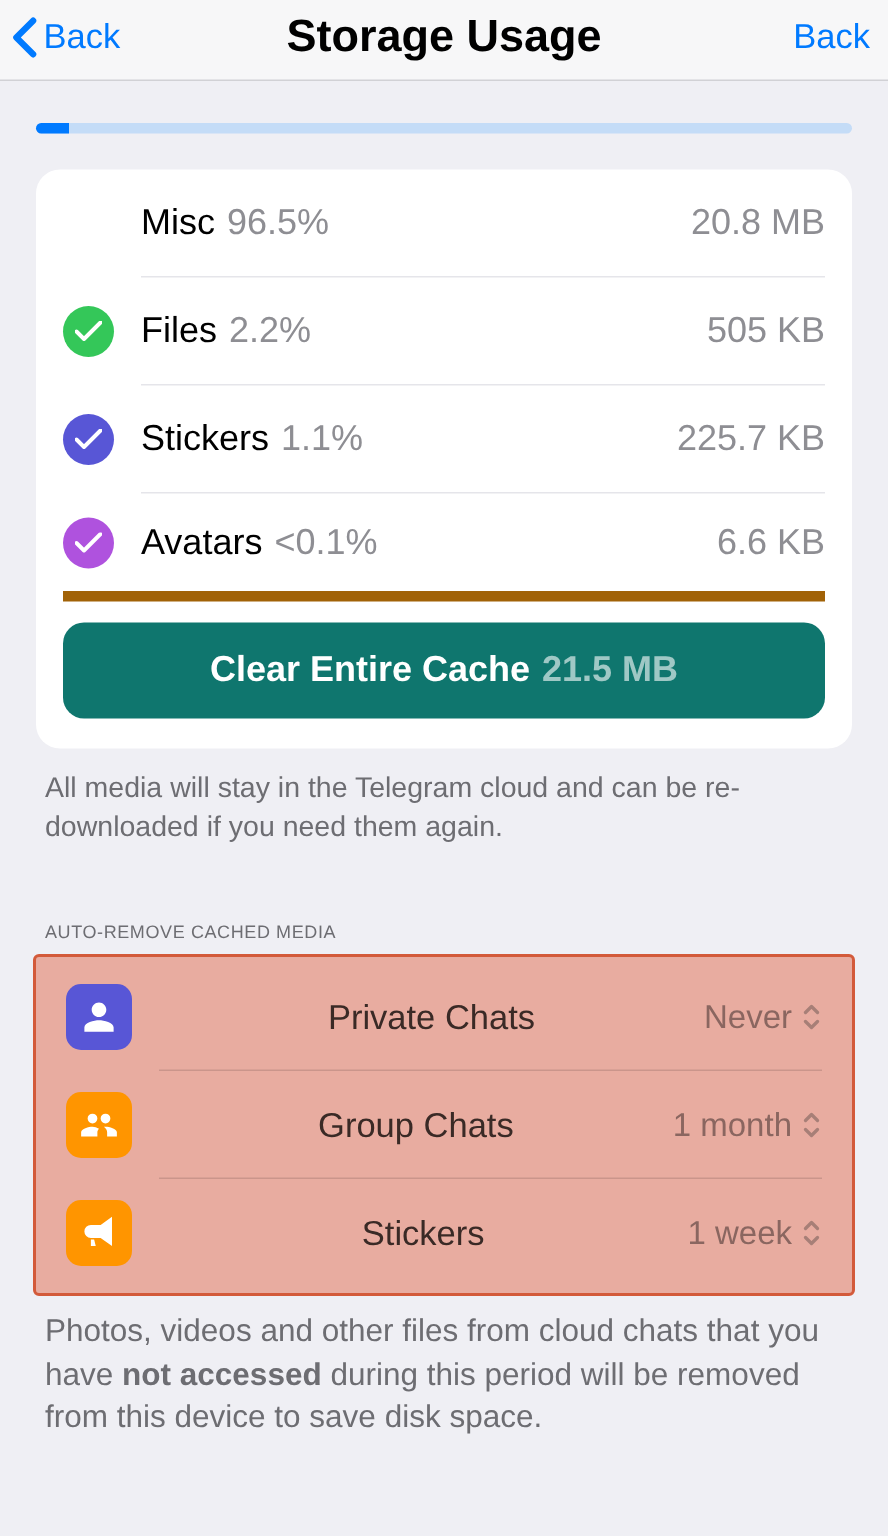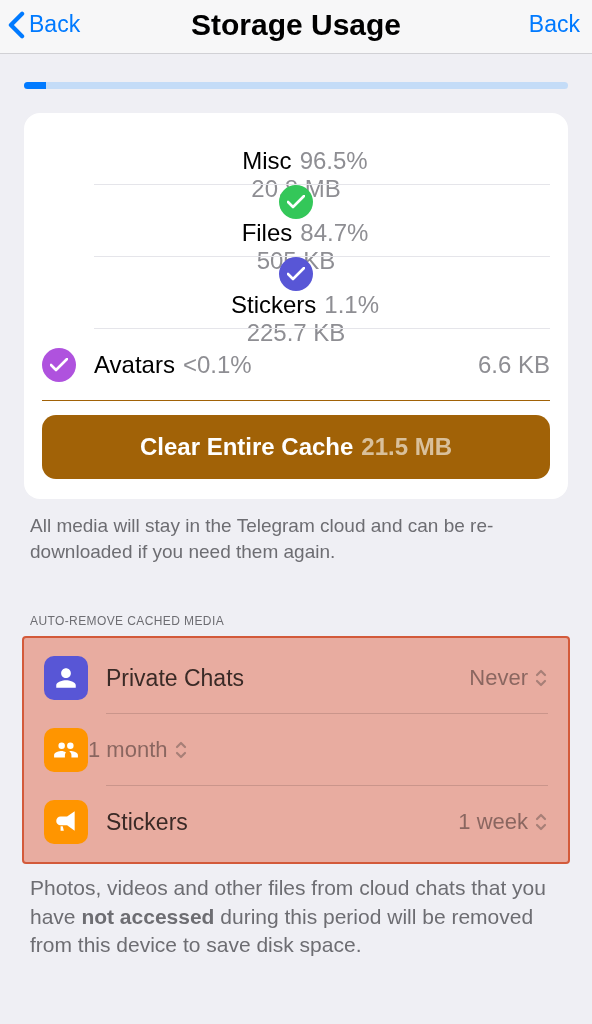--- a/index.html
+++ b/index.html
@@ -66,21 +66,21 @@
     .card {
       margin: 24px 24px 0 24px;
       background: #fff;
       border-radius: 16px;
       padding: 0 18px 20px 18px;
     }
     .cache-row {
       display: flex;
       align-items: center;
       height: 72px;
-      border-bottom: 1px solid #a16207;
+      border-bottom: 7px solid #a16207;
     }
     .cache-row:last-of-type { border-bottom: none; }
     .check-circle {
       width: 34px;
       height: 34px;
       border-radius: 50%;
       display: flex;
       align-items: center;
       justify-content: center;
       flex-shrink: 0;
@@ -101,35 +101,34 @@
       color: #8e8e93;
       margin-left: 8px;
     }
     .cache-size {
       font-size: 24px;
       color: #8e8e93;
     }
     .row-divider-offset {
       border-bottom: none;
       position: relative;
-      flex-direction: column;
     }
     .row-divider-offset::after {
       content: "";
       position: absolute;
       left: 52px;
       right: 0;
       bottom: 0;
       height: 1px;
       background: #e5e5ea;
     }
     .clear-button {
       margin-top: 14px;
       height: 64px;
-      background: #a16207;
+      background: #0f766e;
       border-radius: 14px;
       display: flex;
       align-items: center;
       justify-content: center;
       width: 100%;
     }
     .clear-button-text {
       font-size: 24px;
       font-weight: 600;
       color: #fff;
@@ -187,20 +186,21 @@
       align-items: center;
       justify-content: center;
       flex-shrink: 0;
     }
     .auto-icon svg { width: 26px; height: 26px; fill: #fff; }
     .auto-label {
       margin-left: 18px;
       font-size: 23px;
       color: #3a2a26;
       flex: 1;
+      text-align: center;
     }
     .auto-value {
       font-size: 22px;
       color: rgba(80,60,56,0.62);
       margin-right: 6px;
     }
     .updown-icon {
       width: 14px;
       height: 22px;
       opacity: 0.45;
@@ -245,21 +245,21 @@
     <span class="cache-size">20.8 MB</span>
   </div>
   <div class="cache-row row-divider-offset">
     <div class="check-circle" style="background:#34c759">
       <svg viewBox="0 0 18 14">
           <path d="M1 7 L6 12 L17 1" stroke="#fff" stroke-width="2.6" fill="none" stroke-linecap="round" stroke-linejoin="round"></path>
         </svg>
     </div>
     <div class="cache-label-wrap">
       <span class="cache-label">Files</span>
-      <span class="cache-percent">84.7%</span>
+      <span class="cache-percent">2.2%</span>
     </div>
     <span class="cache-size">505 KB</span>
   </div>
   <div class="cache-row row-divider-offset">
     <div class="check-circle" style="background:#5856d6">
       <svg viewBox="0 0 18 14">
           <path d="M1 7 L6 12 L17 1" stroke="#fff" stroke-width="2.6" fill="none" stroke-linecap="round" stroke-linejoin="round"></path>
         </svg>
     </div>
     <div class="cache-label-wrap">
@@ -304,20 +304,21 @@
       <svg class="updown-icon" viewBox="0 0 14 22">
         <path d="M3 8 L7 4 L11 8 M3 14 L7 18 L11 14" stroke="#5a4a46" stroke-width="2.2" fill="none" stroke-linecap="round" stroke-linejoin="round"></path>
       </svg>
     </div>
     <div class="auto-row">
       <div class="auto-icon" style="background:#ff9500">
         <svg viewBox="0 0 24 24">
             <path d="M8 11a3 3 0 100-6 3 3 0 000 6zm8 0a3 3 0 100-6 3 3 0 000 6zm-8 2c-2.3 0-7 1.2-7 3.5V19h10v-2.5c0-.8.4-1.6 1-2.2C10.8 13.5 9.2 13 8 13zm8 0c-.3 0-.6 0-1 .1 1.2.9 2 2 2 3.4V19h6v-2.5c0-2.3-4.7-3.5-7-3.5z"></path>
           </svg>
       </div>
+      <span class="auto-label">Group Chats</span>
       <span class="auto-value">1 month</span>
       <svg class="updown-icon" viewBox="0 0 14 22">
         <path d="M3 8 L7 4 L11 8 M3 14 L7 18 L11 14" stroke="#5a4a46" stroke-width="2.2" fill="none" stroke-linecap="round" stroke-linejoin="round"></path>
       </svg>
     </div>
     <div class="auto-row">
       <div class="auto-icon" style="background:#ff9500">
         <svg viewBox="0 0 24 24">
             <path d="M20 4v16l-7-5H7a4 4 0 010-8h6l7-5zM7 16v4h3l-1-4H7z"></path>
           </svg>

